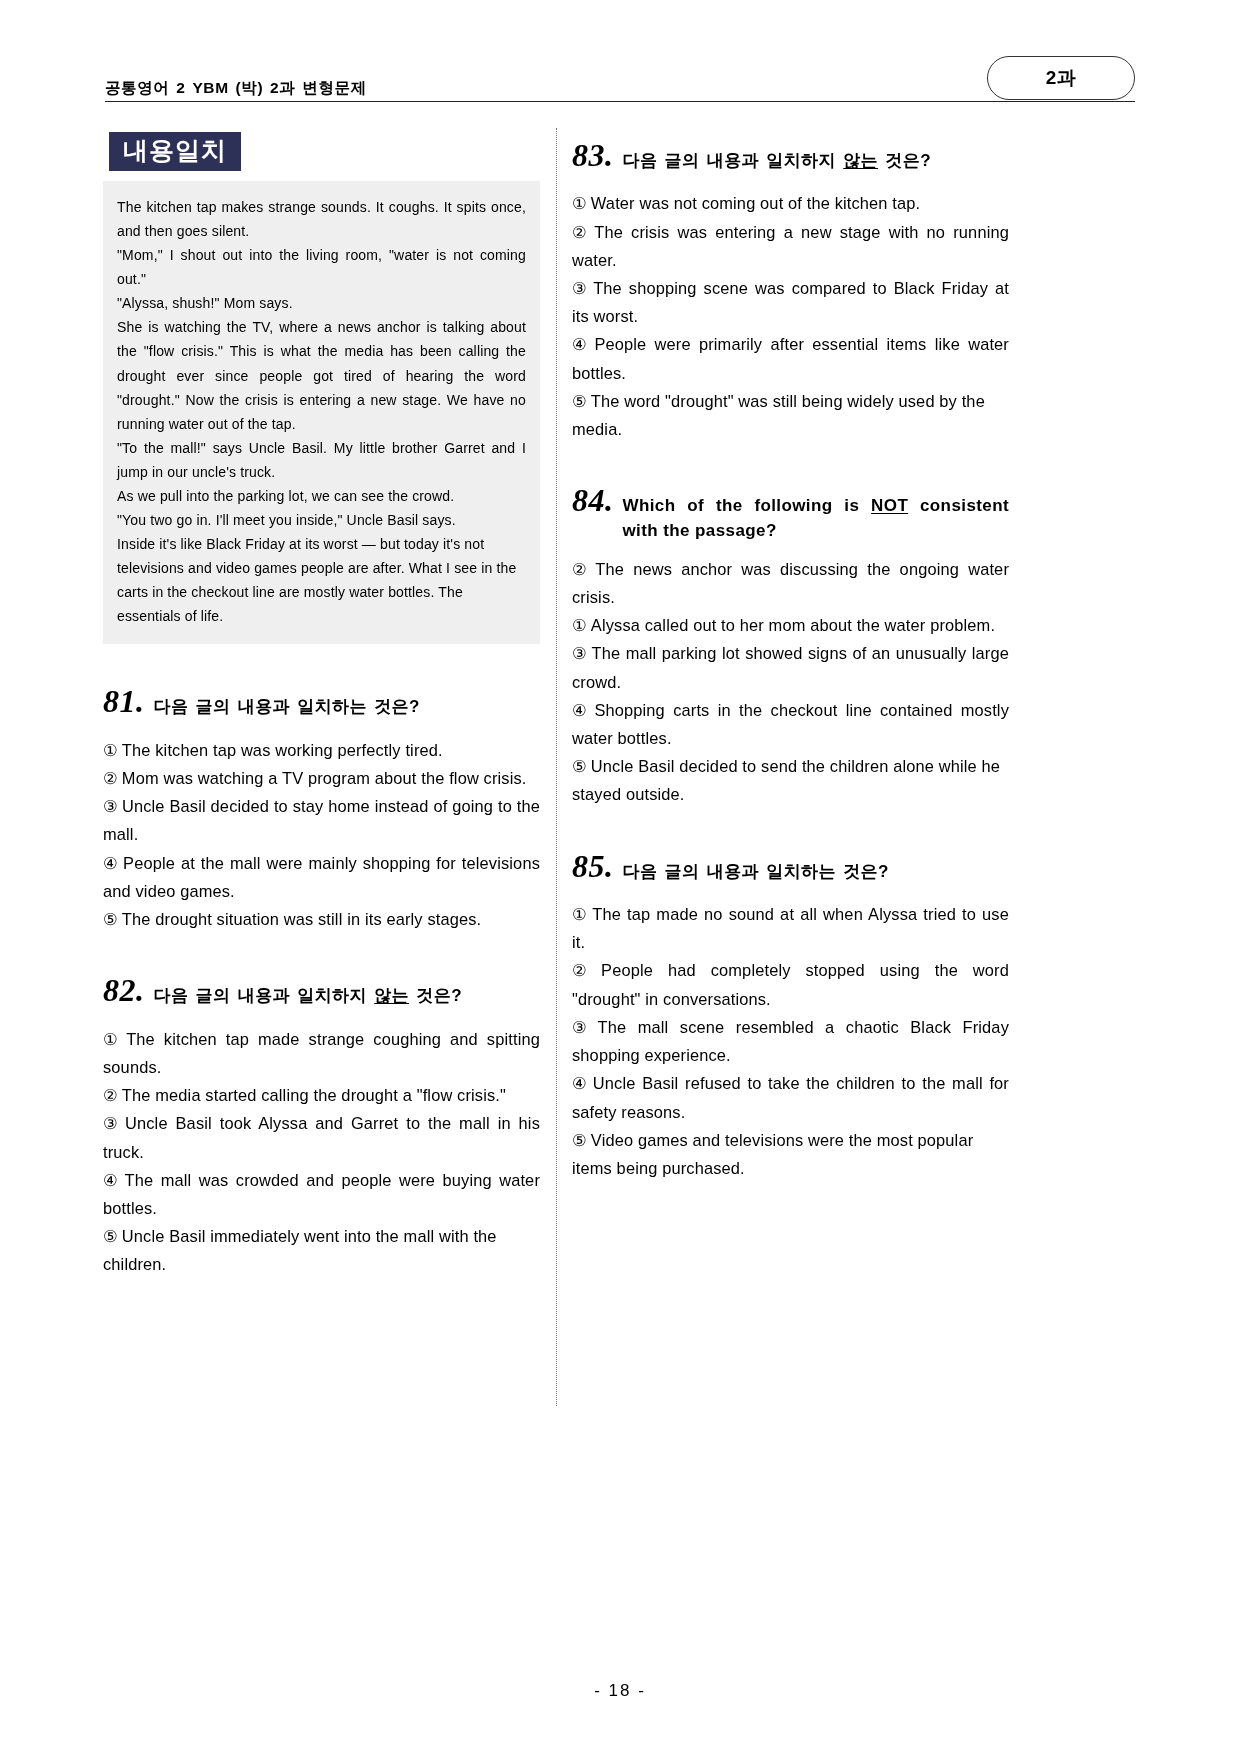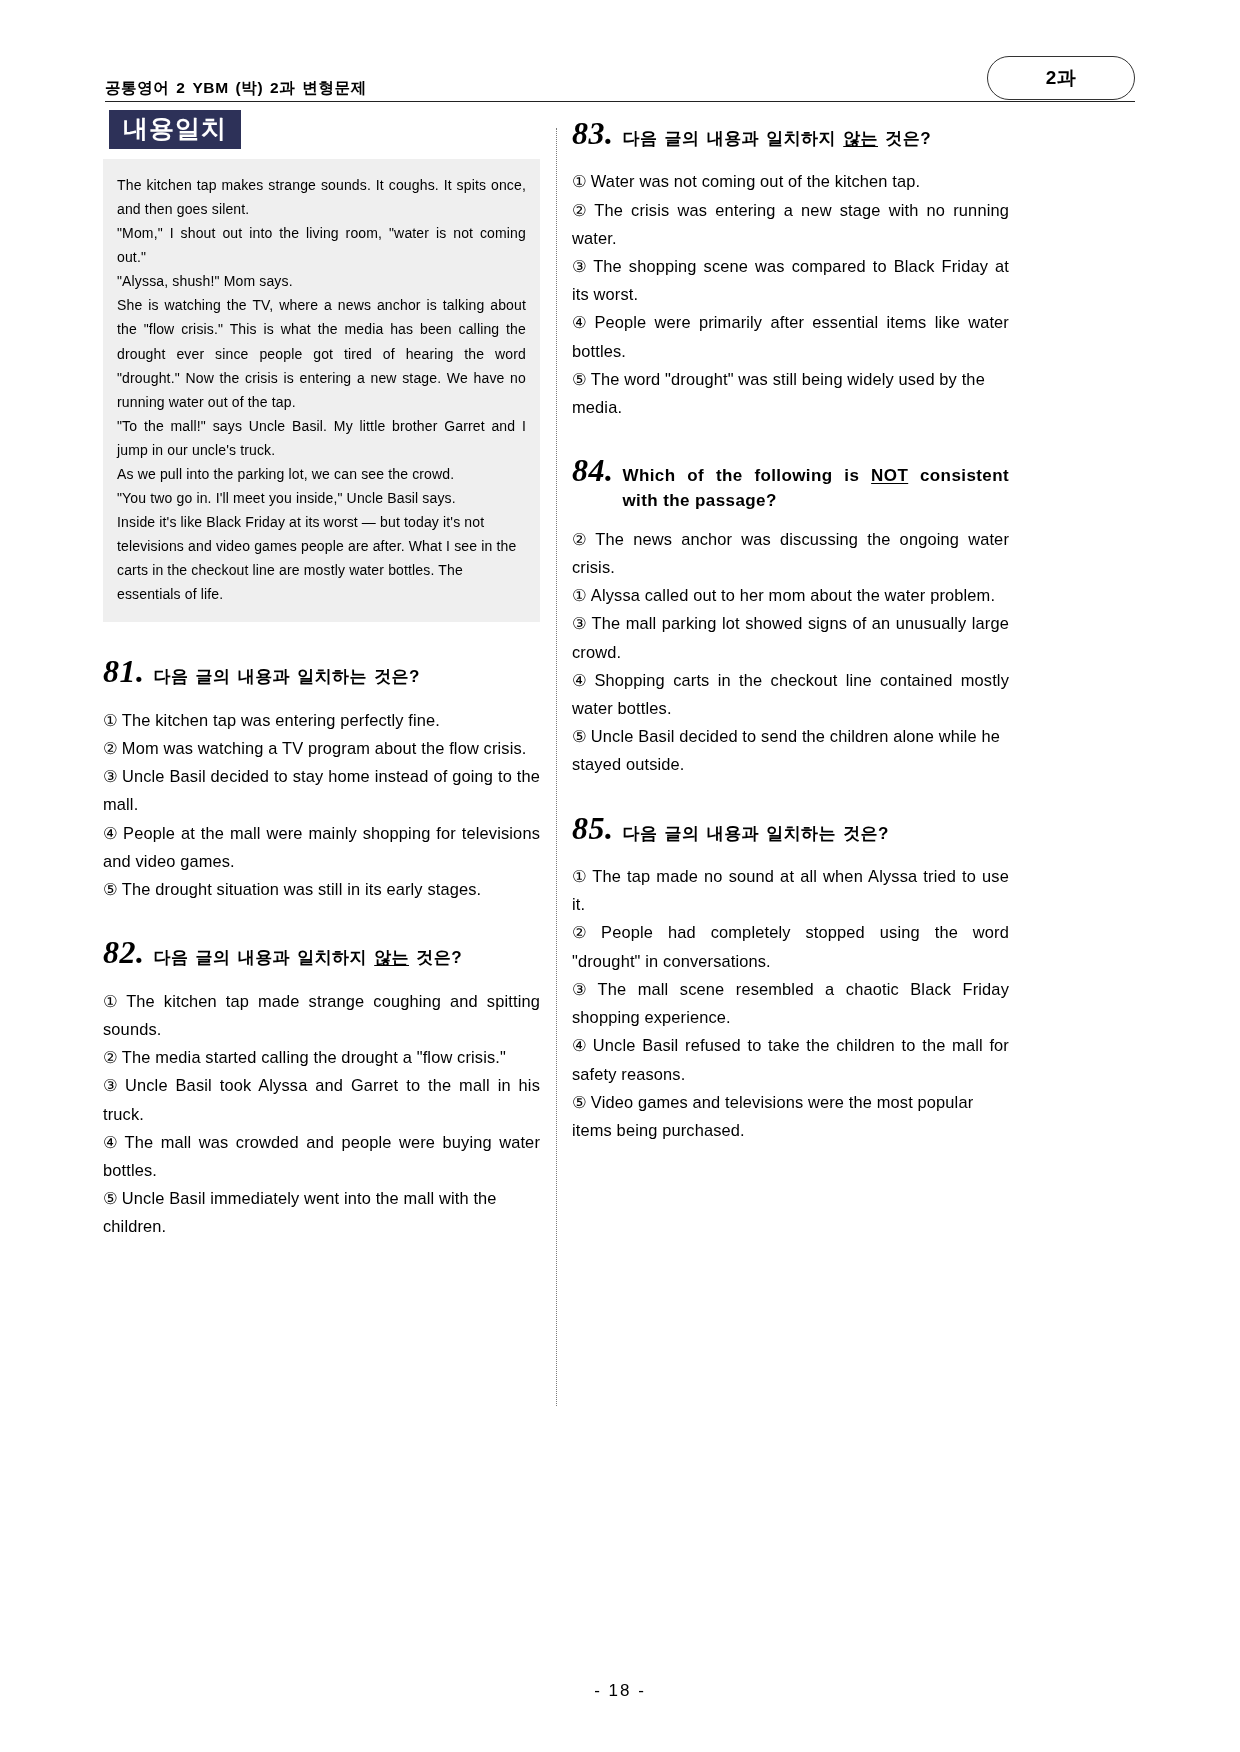--- a/index.html
+++ b/index.html
@@ -62,21 +62,21 @@
     left: 105px;
     top: 101px;
     width: 1030px;
     height: 0;
     border-top: 1.6px solid #222222;
   }
 
   
   .col {
     position: absolute;
-    top: 110px;
+    top: 132px;
     width: 437px;
   }
   .col-left  { left: 103px; }
   .col-right { left: 572px; }
 
   .col-divider {
     position: absolute;
     left: 556px;
     top: 128px;
     width: 0;
@@ -111,21 +111,21 @@
     text-align: justify;
     text-justify: inter-word;
     letter-spacing: 0.15px;
   }
   .passage p:last-child {
     text-align: left;
   }
 
   
   .question {
-    margin-top: 26px;
+    margin-top: 34px;
   }
   .q-head {
     font-size: 17px;
     font-weight: bold;
     line-height: 1.45;
     margin-bottom: 11px;
     display: flex;
     align-items: baseline;
   }
   .q-num {
@@ -210,21 +210,21 @@
       <p>Inside it's like Black Friday at its worst — but today it's not televisions and video games people are after. What I see in the carts in the checkout line are mostly water bottles. The essentials of life.</p>
     </div>
 
     
     <div class="question">
       <div class="q-head">
         <span class="q-num">81.</span>
         <span class="q-stem"><span>다음 글의 내용과 일치하는 것은</span><u></u><span>?</span></span>
       </div>
       <ul class="choices">
-        <li><span class="choice-mark">①</span><span>The kitchen tap was entering perfectly fine.</span></li>
+        <li><span class="choice-mark">①</span><span>The kitchen tap was working perfectly tired.</span></li>
         <li><span class="choice-mark">②</span><span>Mom was watching a TV program about the flow crisis.</span></li>
         <li><span class="choice-mark">③</span><span>Uncle Basil decided to stay home instead of going to the mall.</span></li>
         <li><span class="choice-mark">④</span><span>People at the mall were mainly shopping for televisions and video games.</span></li>
         <li><span class="choice-mark">⑤</span><span>The drought situation was still in its early stages.</span></li>
       </ul>
     </div>
 
     
     <div class="question">
       <div class="q-head">

